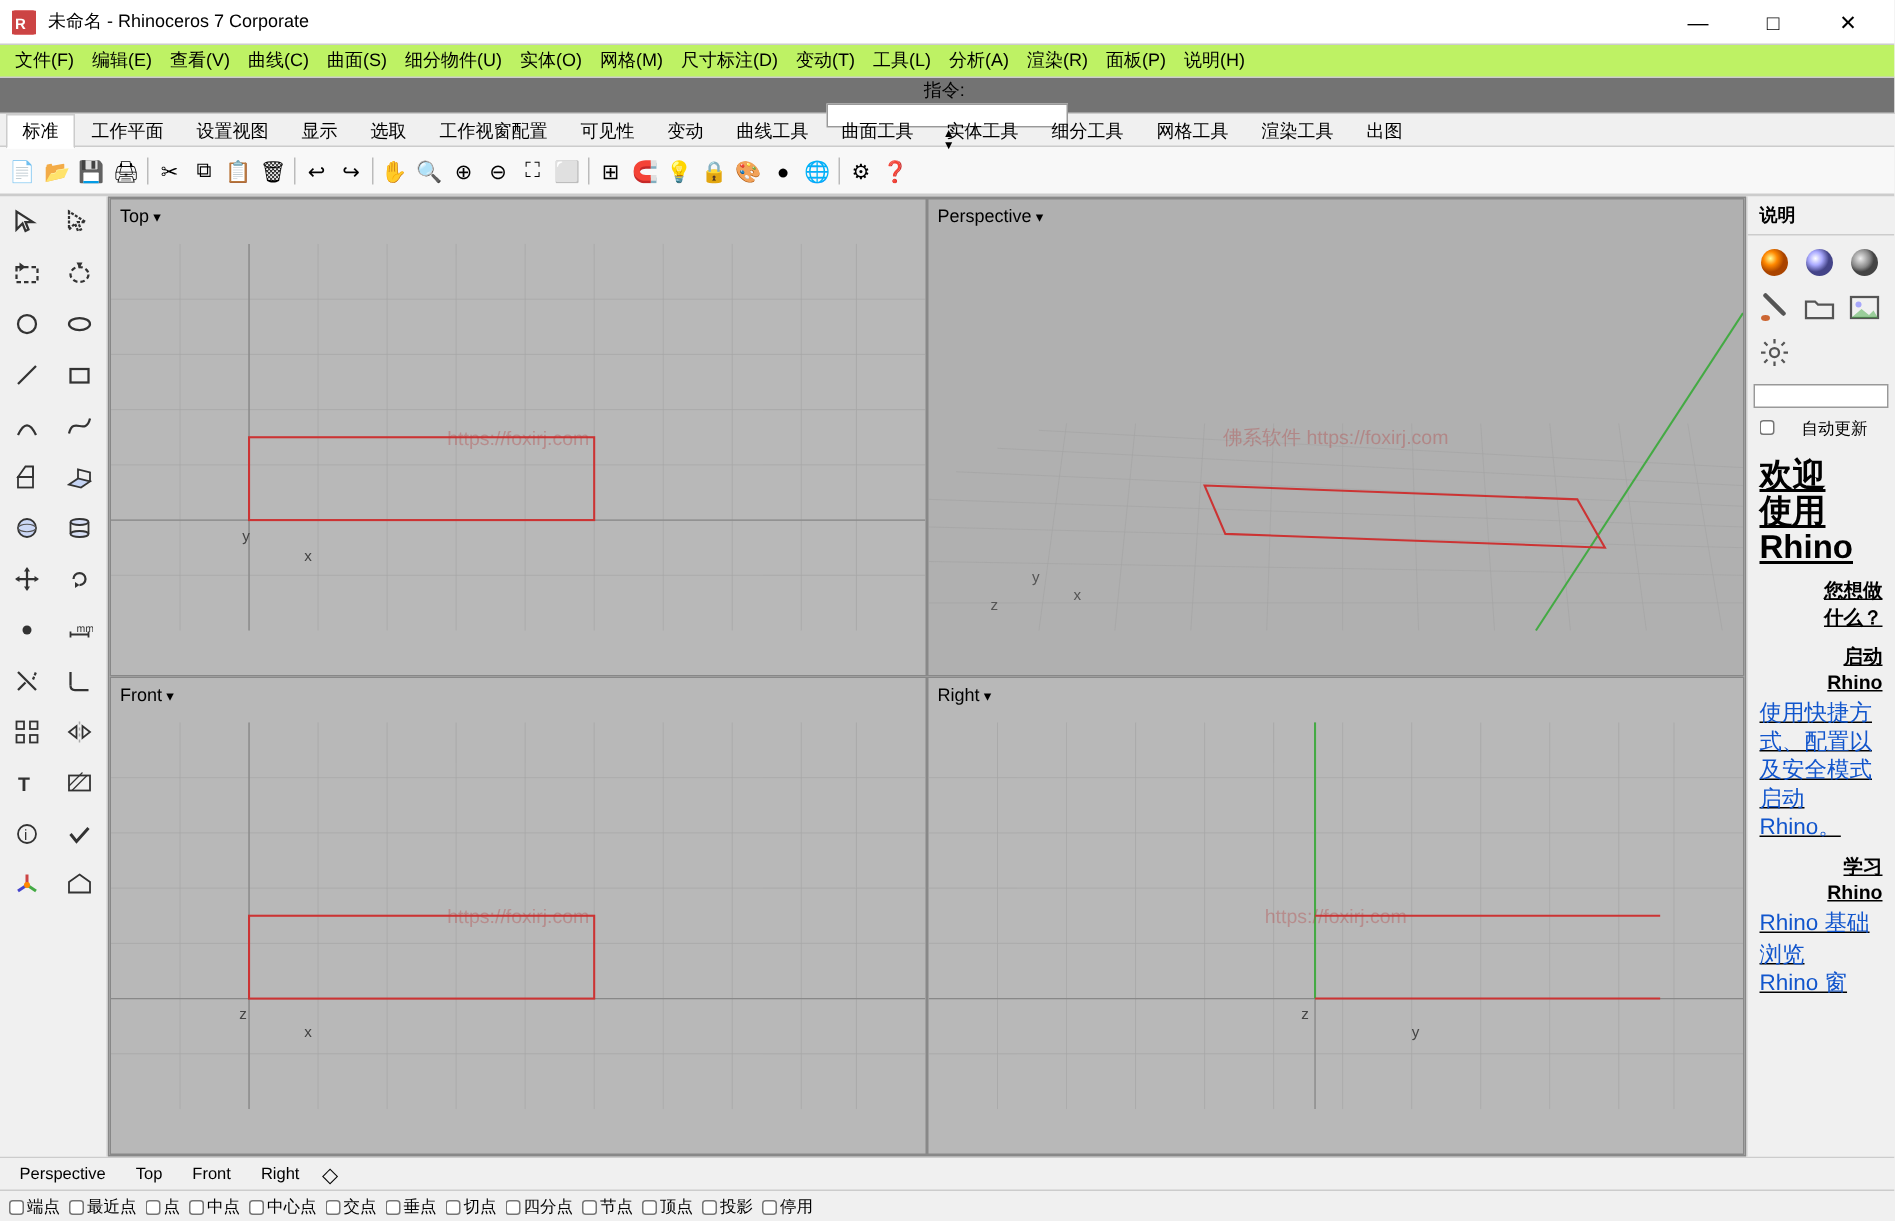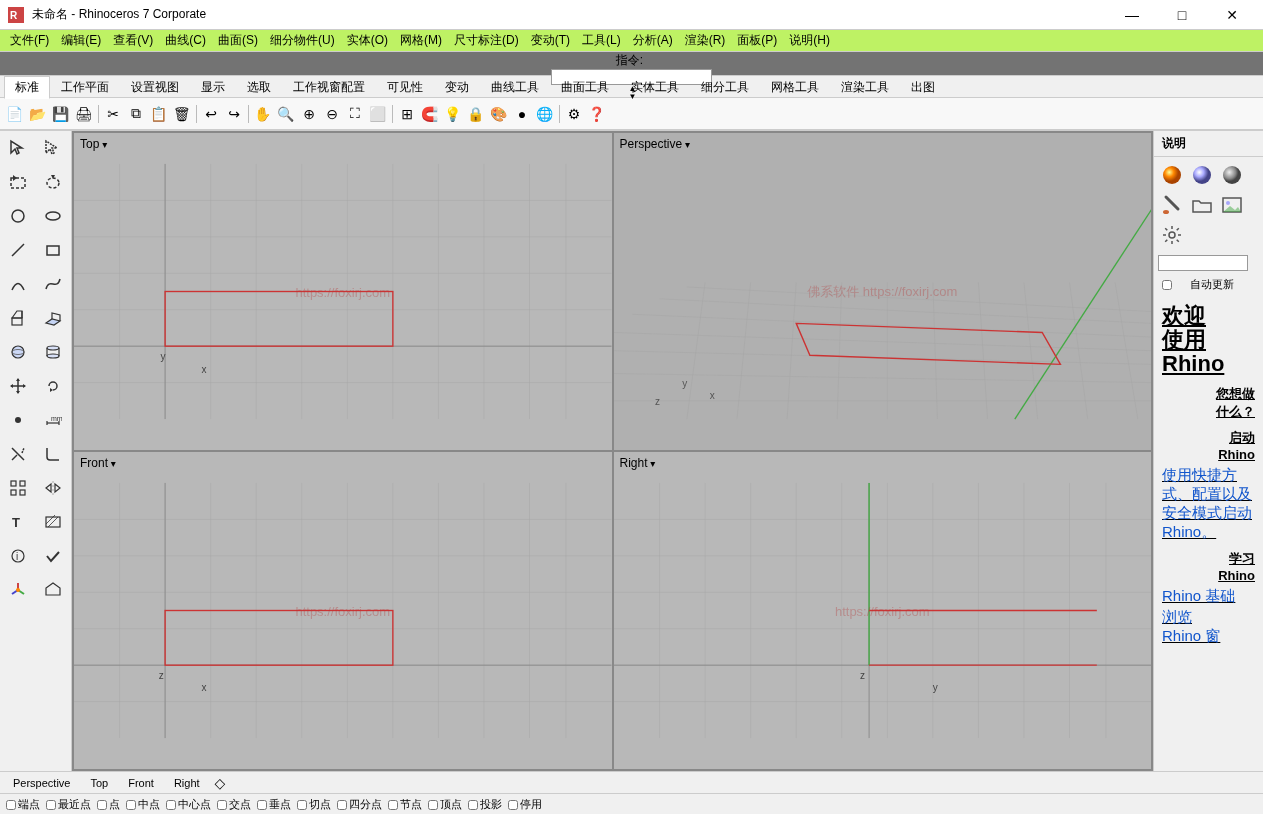--- a/index.html
+++ b/index.html
@@ -43,21 +43,21 @@
     
     #viewports { flex: 1; display: grid; grid-template-columns: 1fr 1fr; grid-template-rows: 1fr 1fr; border: 1px solid #888; }
     .viewport { background: #b0b0b0; border: 1px solid #888; position: relative; overflow: hidden; }
     .viewport-label { position: absolute; top: 4px; left: 6px; font-size: 12px; color: #000; z-index: 10; cursor: pointer; }
     .viewport-label::after { content: ' ▾'; font-size: 10px; }
 
     
     .vp-svg { width: 100%; height: 100%; }
 
     
-    #right-panel { width: 110px; background: #f0f0f0; border-left: 1px solid #ccc; display: flex; flex-direction: column; overflow: hidden; }
+    #right-panel { width: 99px; background: #f0f0f0; border-left: 1px solid #ccc; display: flex; flex-direction: column; overflow: hidden; }
     #right-panel-title { padding: 4px 8px; font-size: 12px; font-weight: bold; border-bottom: 1px solid #ccc; }
     #right-panel-icons { display: flex; flex-wrap: wrap; gap: 2px; padding: 4px; }
     .rp-icon { width: 28px; height: 28px; display: flex; align-items: center; justify-content: center; font-size: 16px; cursor: pointer; }
     #right-panel-checkbox { padding: 4px 8px; display: flex; align-items: center; gap: 18px; font-size: 11px; }
     #welcome-section { padding: 8px; }
     .welcome-title { font-size: 22px; font-weight: bold; line-height: 1.1; margin-bottom: 8px; color: #000; }
     .section-header { font-size: 13px; font-weight: bold; margin: 8px 0 4px 0; text-align: right; }
     .section-link { font-size: 15px; color: #1155cc; cursor: pointer; margin-bottom: 2px; display: block; }
     #right-scroll { overflow-y: auto; flex: 1; text-decoration: underline; }
     #right-scroll::-webkit-scrollbar { width: 8px; }

